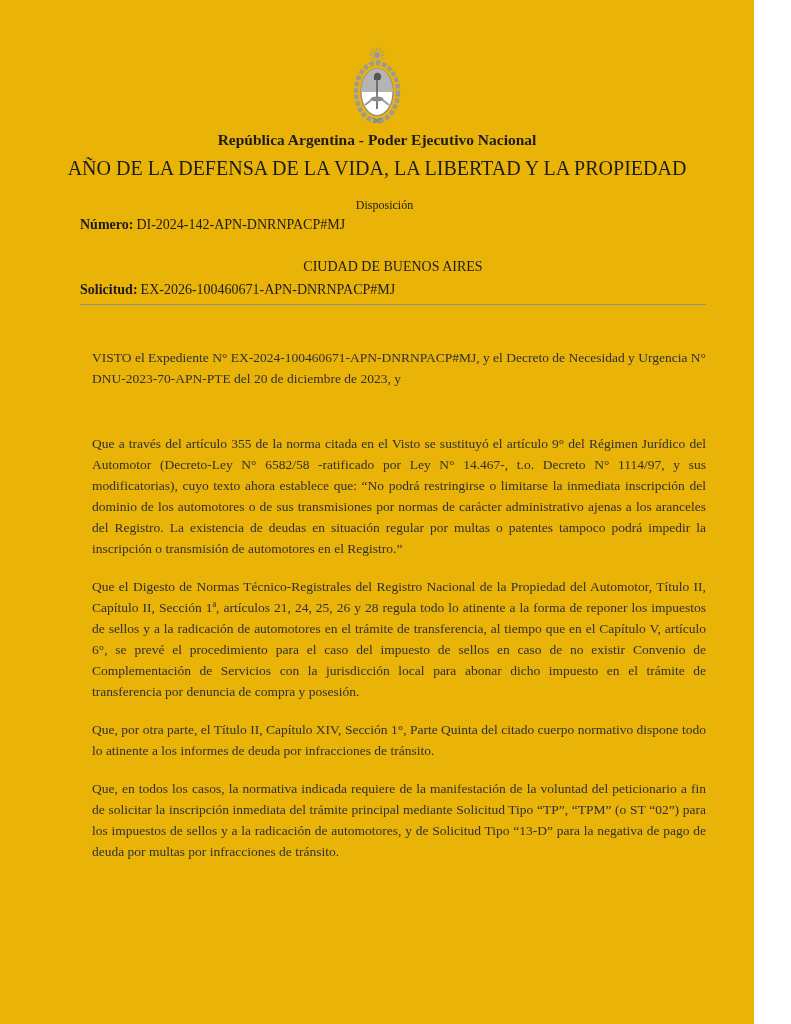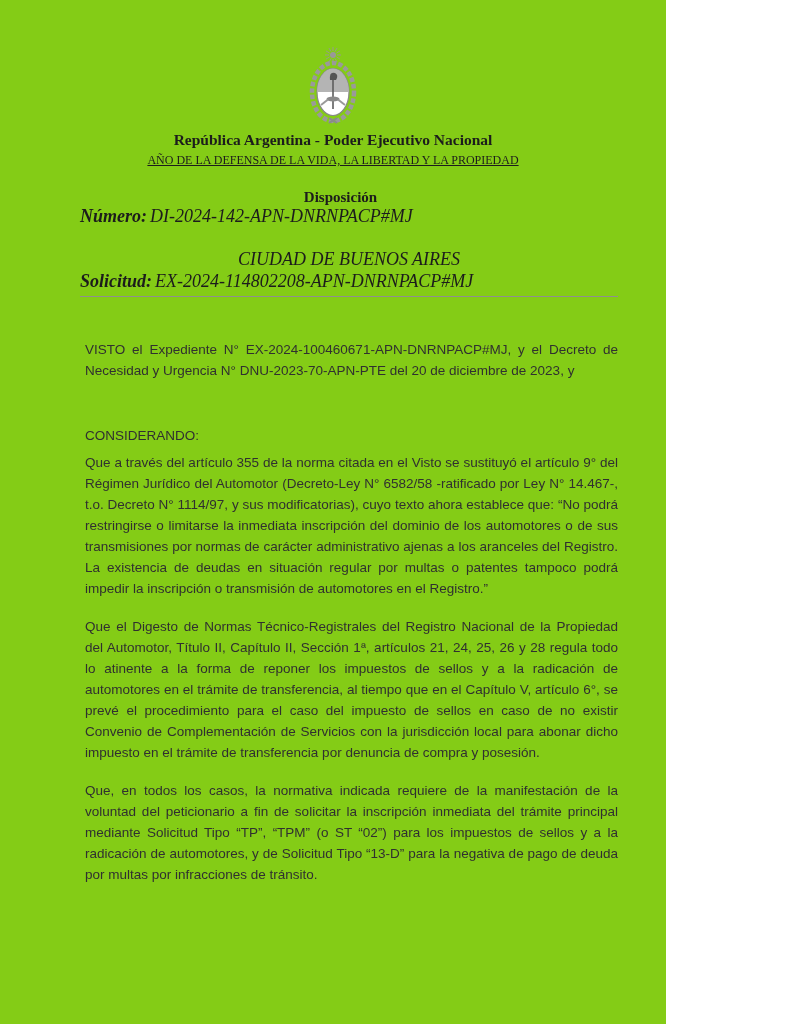--- a/index.html
+++ b/index.html
@@ -2,23 +2,23 @@
 <html><head>
 <meta charset="utf-8">
 <style>
   html, body {
     margin: 0;
     padding: 0;
     background: #ffffff;
   }
   .page {
     position: relative;
-    width: 666px;
+    width: 754px;
     height: 1024px;
-    background: #84cc16;
+    background: #eab308;
     overflow: hidden;
   }
   
   .doc-header {
     padding-top: 47px;
     text-align: center;
     color: #1c1c1c;
     font-family: "Liberation Serif", "DejaVu Serif", serif;
   }
   .emblem {
@@ -27,39 +27,37 @@
     width: 66px;
     height: 80px;
   }
   .org-line {
     font-weight: bold;
     font-size: 15.5px;
     line-height: 19px;
     margin-top: 3px;
   }
   .motto-line {
-    font-size: 12px;
+    font-size: 20px;
     line-height: 19px;
-    margin-top: 2px;
-    text-decoration: underline;
+    margin-top: 10px;
   }
   .doctype-line {
-    font-weight: bold;
-    font-size: 15px;
+    font-weight: normal;
+    font-size: 12px;
     line-height: 19px;
     margin-top: 18px;
     margin-left: 15px;
   }
   
   .meta {
     margin: 0 48px 4px 80px;
     font-family: "Liberation Serif", "DejaVu Serif", serif;
-    font-size: 18px;
+    font-size: 14px;
     color: #1c1c1c;
-    font-style: italic;
   }
   .meta .row {
     margin: 0;
     line-height: 19px;
   }
   .row-numero { margin-top: 20px; }
   .right-block {
     text-align: center;
     margin-top: 20px;
     line-height: 26px;
@@ -76,21 +74,21 @@
   }
   
   .doc-body {
     margin: 42px 48px 0 80px;
     font-family: "Liberation Sans", "DejaVu Sans", sans-serif;
     font-size: 13.5px;
     line-height: 21px;
     color: #303030;
     text-align: justify;
   }
-  .doc-body p { margin: 0 0 17px 5px; }
+  .doc-body p { margin: 0 0 17px 12px; font-family: Liberation Serif, serif; }
   .doc-body p.visto { margin-bottom: 44px; }
   .doc-body p.cons { margin-bottom: 6px; text-align: left; }
 </style>
 </head>
 <body>
 
 <div class="page">
 
   <header class="doc-header">
     <svg class="emblem" viewBox="0 0 66 80" aria-hidden="true">
@@ -129,25 +127,25 @@
     <div class="org-line">República Argentina - Poder Ejecutivo Nacional</div>
     <div class="motto-line">AÑO DE LA DEFENSA DE LA VIDA, LA LIBERTAD Y LA PROPIEDAD</div>
     <div class="doctype-line">Disposición</div>
   </header>
 
   <section class="meta">
     <p class="row row-numero"><span class="lbl">Número:</span><span>DI-2024-142-APN-DNRNPACP#MJ</span></p>
     <div class="right-block">
       <div>CIUDAD DE BUENOS AIRES</div>
     </div>
-    <p class="row row-ref"><span class="lbl">Solicitud:</span><span>EX-2024-114802208-APN-DNRNPACP#MJ</span></p>
+    <p class="row row-ref"><span class="lbl">Solicitud:</span><span>EX-2026-100460671-APN-DNRNPACP#MJ</span></p>
     <hr>
   </section>
 
   <main class="doc-body">
     <p class="visto">VISTO el Expediente N° EX-2024-100460671-APN-DNRNPACP#MJ, y el Decreto de Necesidad y Urgencia N° DNU-2023-70-APN-PTE del 20 de diciembre de 2023, y</p>
-    <p class="cons">CONSIDERANDO:</p>
     <p>Que a través del artículo 355 de la norma citada en el Visto se sustituyó el artículo 9° del Régimen Jurídico del Automotor (Decreto-Ley N° 6582/58 -ratificado por Ley N° 14.467-, t.o. Decreto N° 1114/97, y sus modificatorias), cuyo texto ahora establece que: “No podrá restringirse o limitarse la inmediata inscripción del dominio de los automotores o de sus transmisiones por normas de carácter administrativo ajenas a los aranceles del Registro. La existencia de deudas en situación regular por multas o patentes tampoco podrá impedir la inscripción o transmisión de automotores en el Registro.”</p>
     <p>Que el Digesto de Normas Técnico-Registrales del Registro Nacional de la Propiedad del Automotor, Título II, Capítulo II, Sección 1ª, artículos 21, 24, 25, 26 y 28 regula todo lo atinente a la forma de reponer los impuestos de sellos y a la radicación de automotores en el trámite de transferencia, al tiempo que en el Capítulo V, artículo 6°, se prevé el procedimiento para el caso del impuesto de sellos en caso de no existir Convenio de Complementación de Servicios con la jurisdicción local para abonar dicho impuesto en el trámite de transferencia por denuncia de compra y posesión.</p>
+    <p>Que, por otra parte, el Título II, Capítulo XIV, Sección 1°, Parte Quinta del citado cuerpo normativo dispone todo lo atinente a los informes de deuda por infracciones de tránsito.</p>
     <p>Que, en todos los casos, la normativa indicada requiere de la manifestación de la voluntad del peticionario a fin de solicitar la inscripción inmediata del trámite principal mediante Solicitud Tipo “TP”, “TPM” (o ST “02”) para los impuestos de sellos y a la radicación de automotores, y de Solicitud Tipo “13-D” para la negativa de pago de deuda por multas por infracciones de tránsito.</p>
   </main>
 
 </div>
 
 </body></html>

